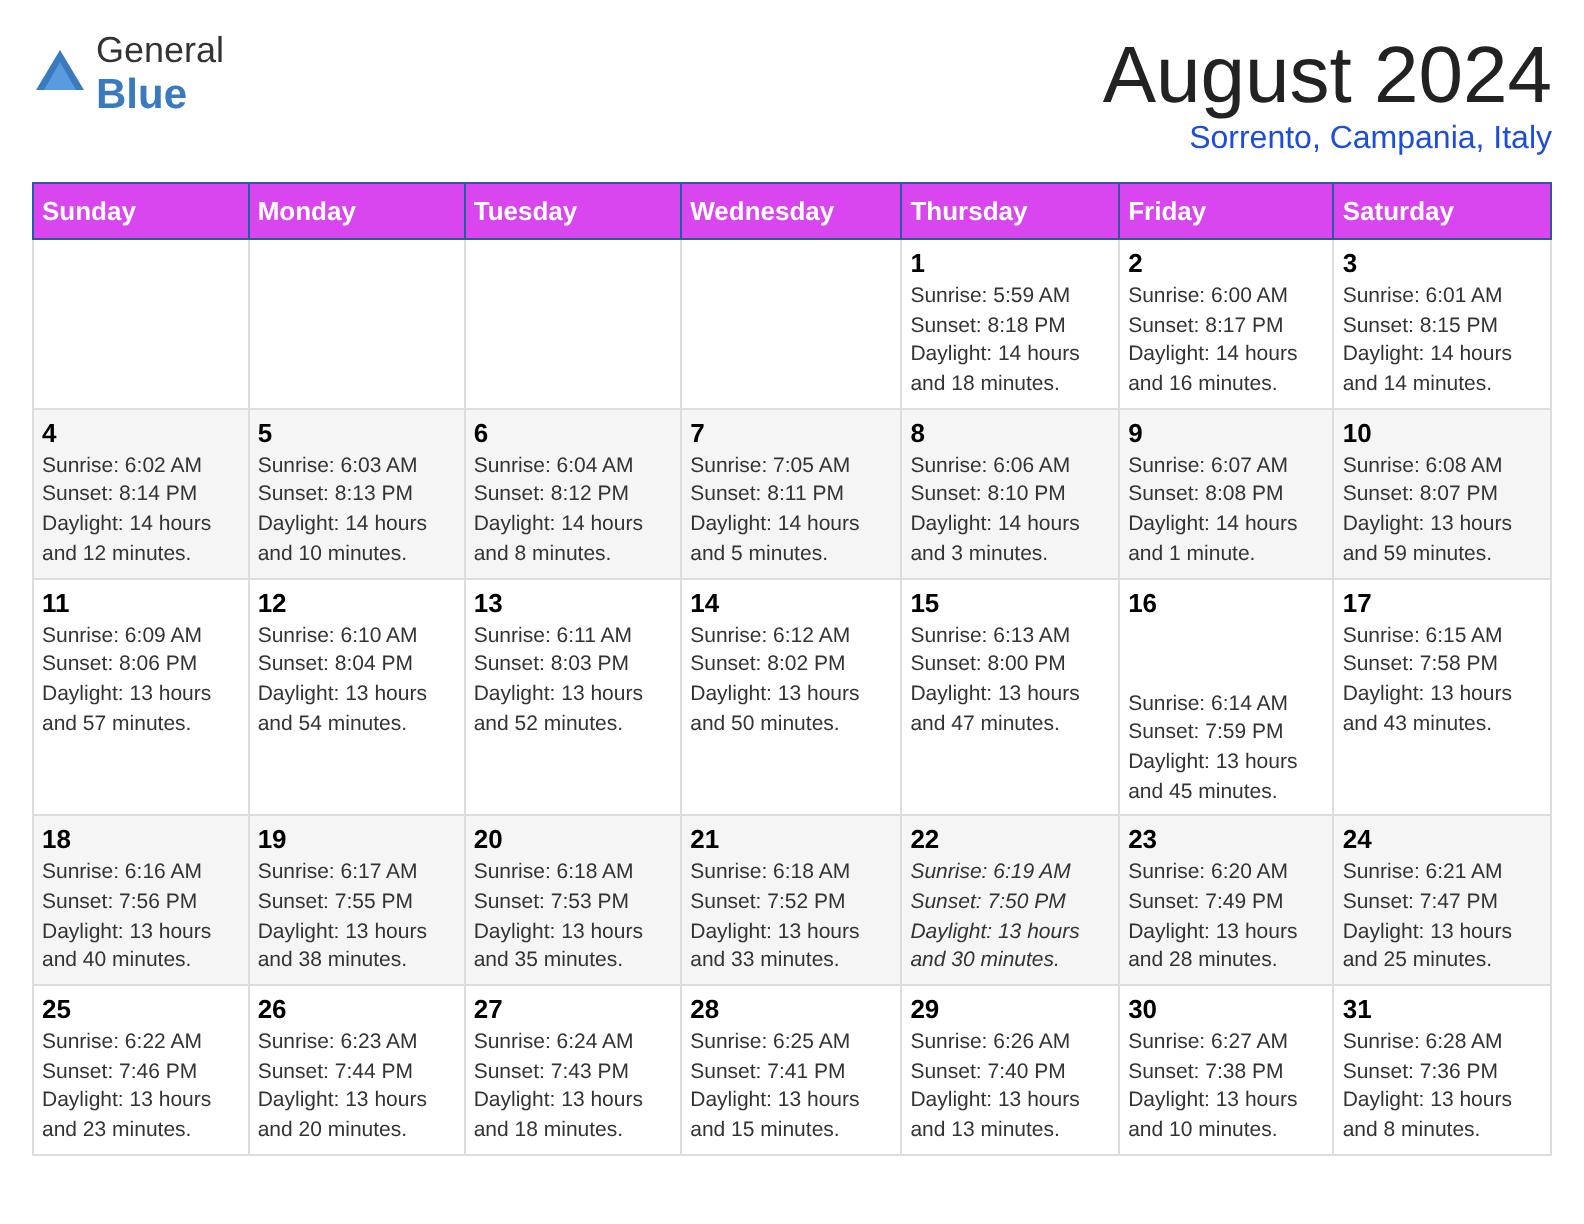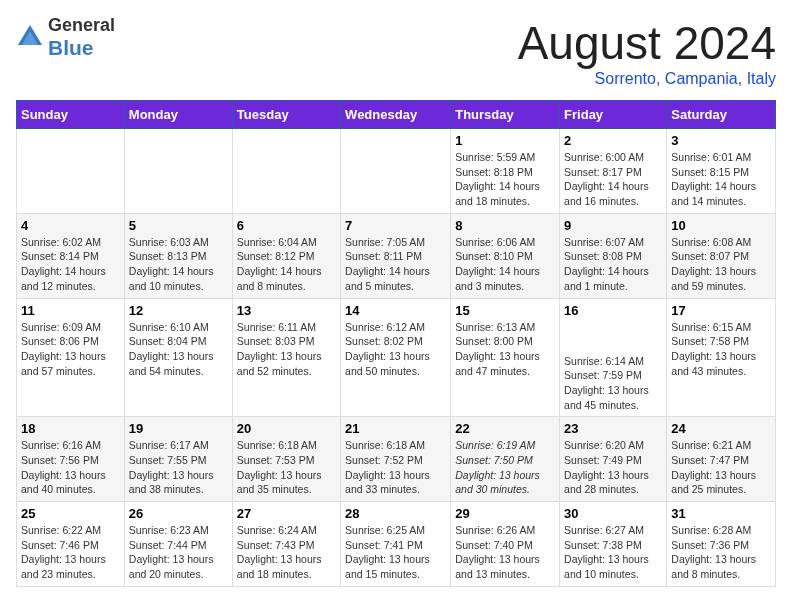--- a/index.html
+++ b/index.html
@@ -20,52 +20,52 @@
       display: flex;
       align-items: center;
     }
     .logo-text {
       display: flex;
       flex-direction: column;
       line-height: 1.1;
     }
     .logo-general {
       font-size: 18px;
-      font-weight: bold;
+      font-weight: normal;
       color: #333;
     }
     .logo-blue {
       font-size: 21px;
       font-weight: bold;
       color: #3a7abf;
     }
     .logo-icon {
       width: 28px;
       height: 28px;
       margin-right: 4px;
     }
     .title-block {
       text-align: right;
     }
     .main-title {
-      font-size: 46px;
+      font-size: 40px;
       font-weight: normal;
       color: #222;
     }
     .subtitle {
       font-size: 16px;
       color: #1d4ed8;
     }
     table {
       width: 100%;
       border-collapse: collapse;
       font-size: 11px;
     }
     thead tr {
-      background-color: #6d28d9;
+      background-color: #d946ef;
       color: #fff;
     }
     thead th {
       padding: 6px 4px;
       text-align: left;
       font-size: 13px;
       font-weight: bold;
       border: 1px solid #2a5a9f;
     }
     tbody tr {

